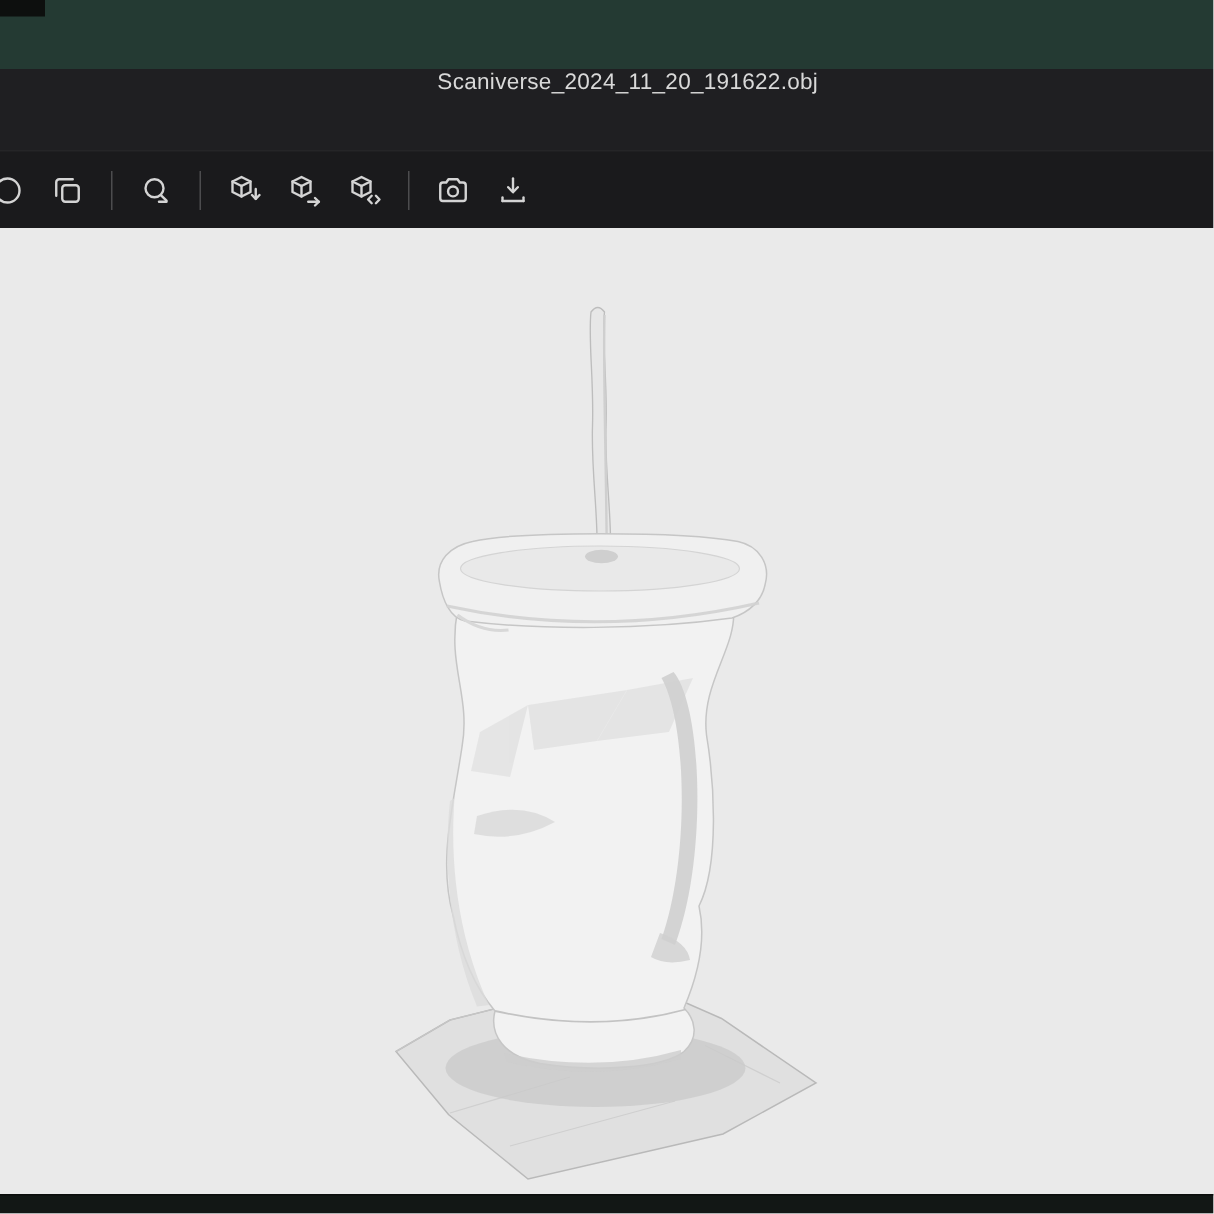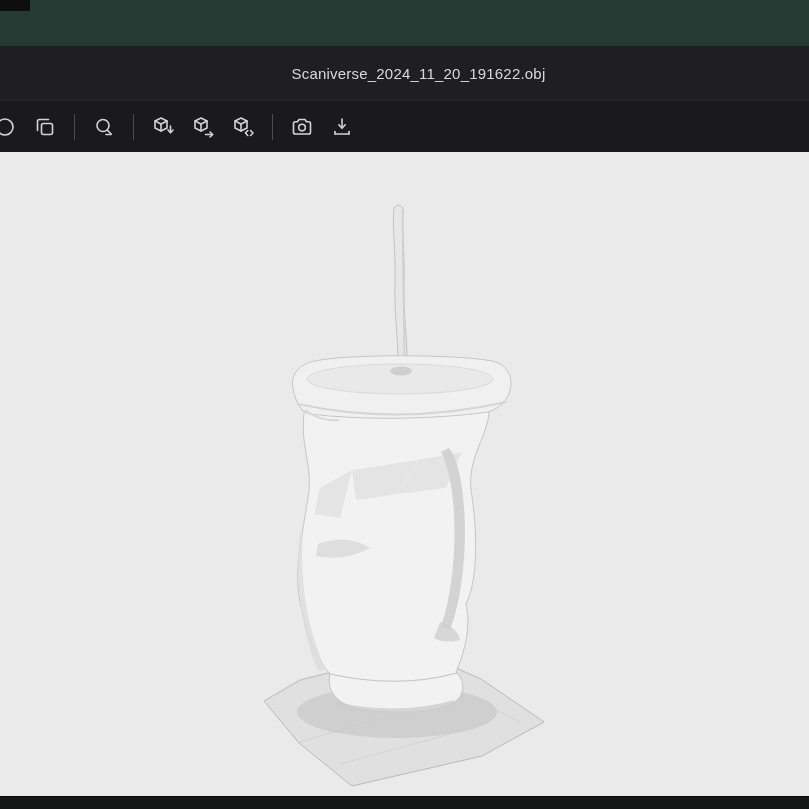--- a/index.html
+++ b/index.html
@@ -13,21 +13,21 @@
 
   
   .top-banner { height: 46px; background: #243a33; position: relative; flex: 0 0 auto; }
   .top-banner .corner-block {
     position: absolute; left: 0; top: 0; width: 30px; height: 11px; background: #0d0f0e;
   }
 
   
   .titlebar {
     height: 54px; background: #1f1f22; color: #d9d9d9;
-    display: flex; align-items: center; justify-content: center;
+    display: flex; align-items: flex-start; justify-content: center;
     font-size: 15px; letter-spacing: .2px; flex: 0 0 auto; padding-left: 28px;
   }
 
   
   .toolbar {
     height: 52px; background: #1a1a1c; border-top: 1px solid rgba(255,255,255,.05);
     display: flex; align-items: center; flex: 0 0 auto;
   }
   .tool-btn {
     width: 40px; height: 38px; display: flex; align-items: center; justify-content: center;

